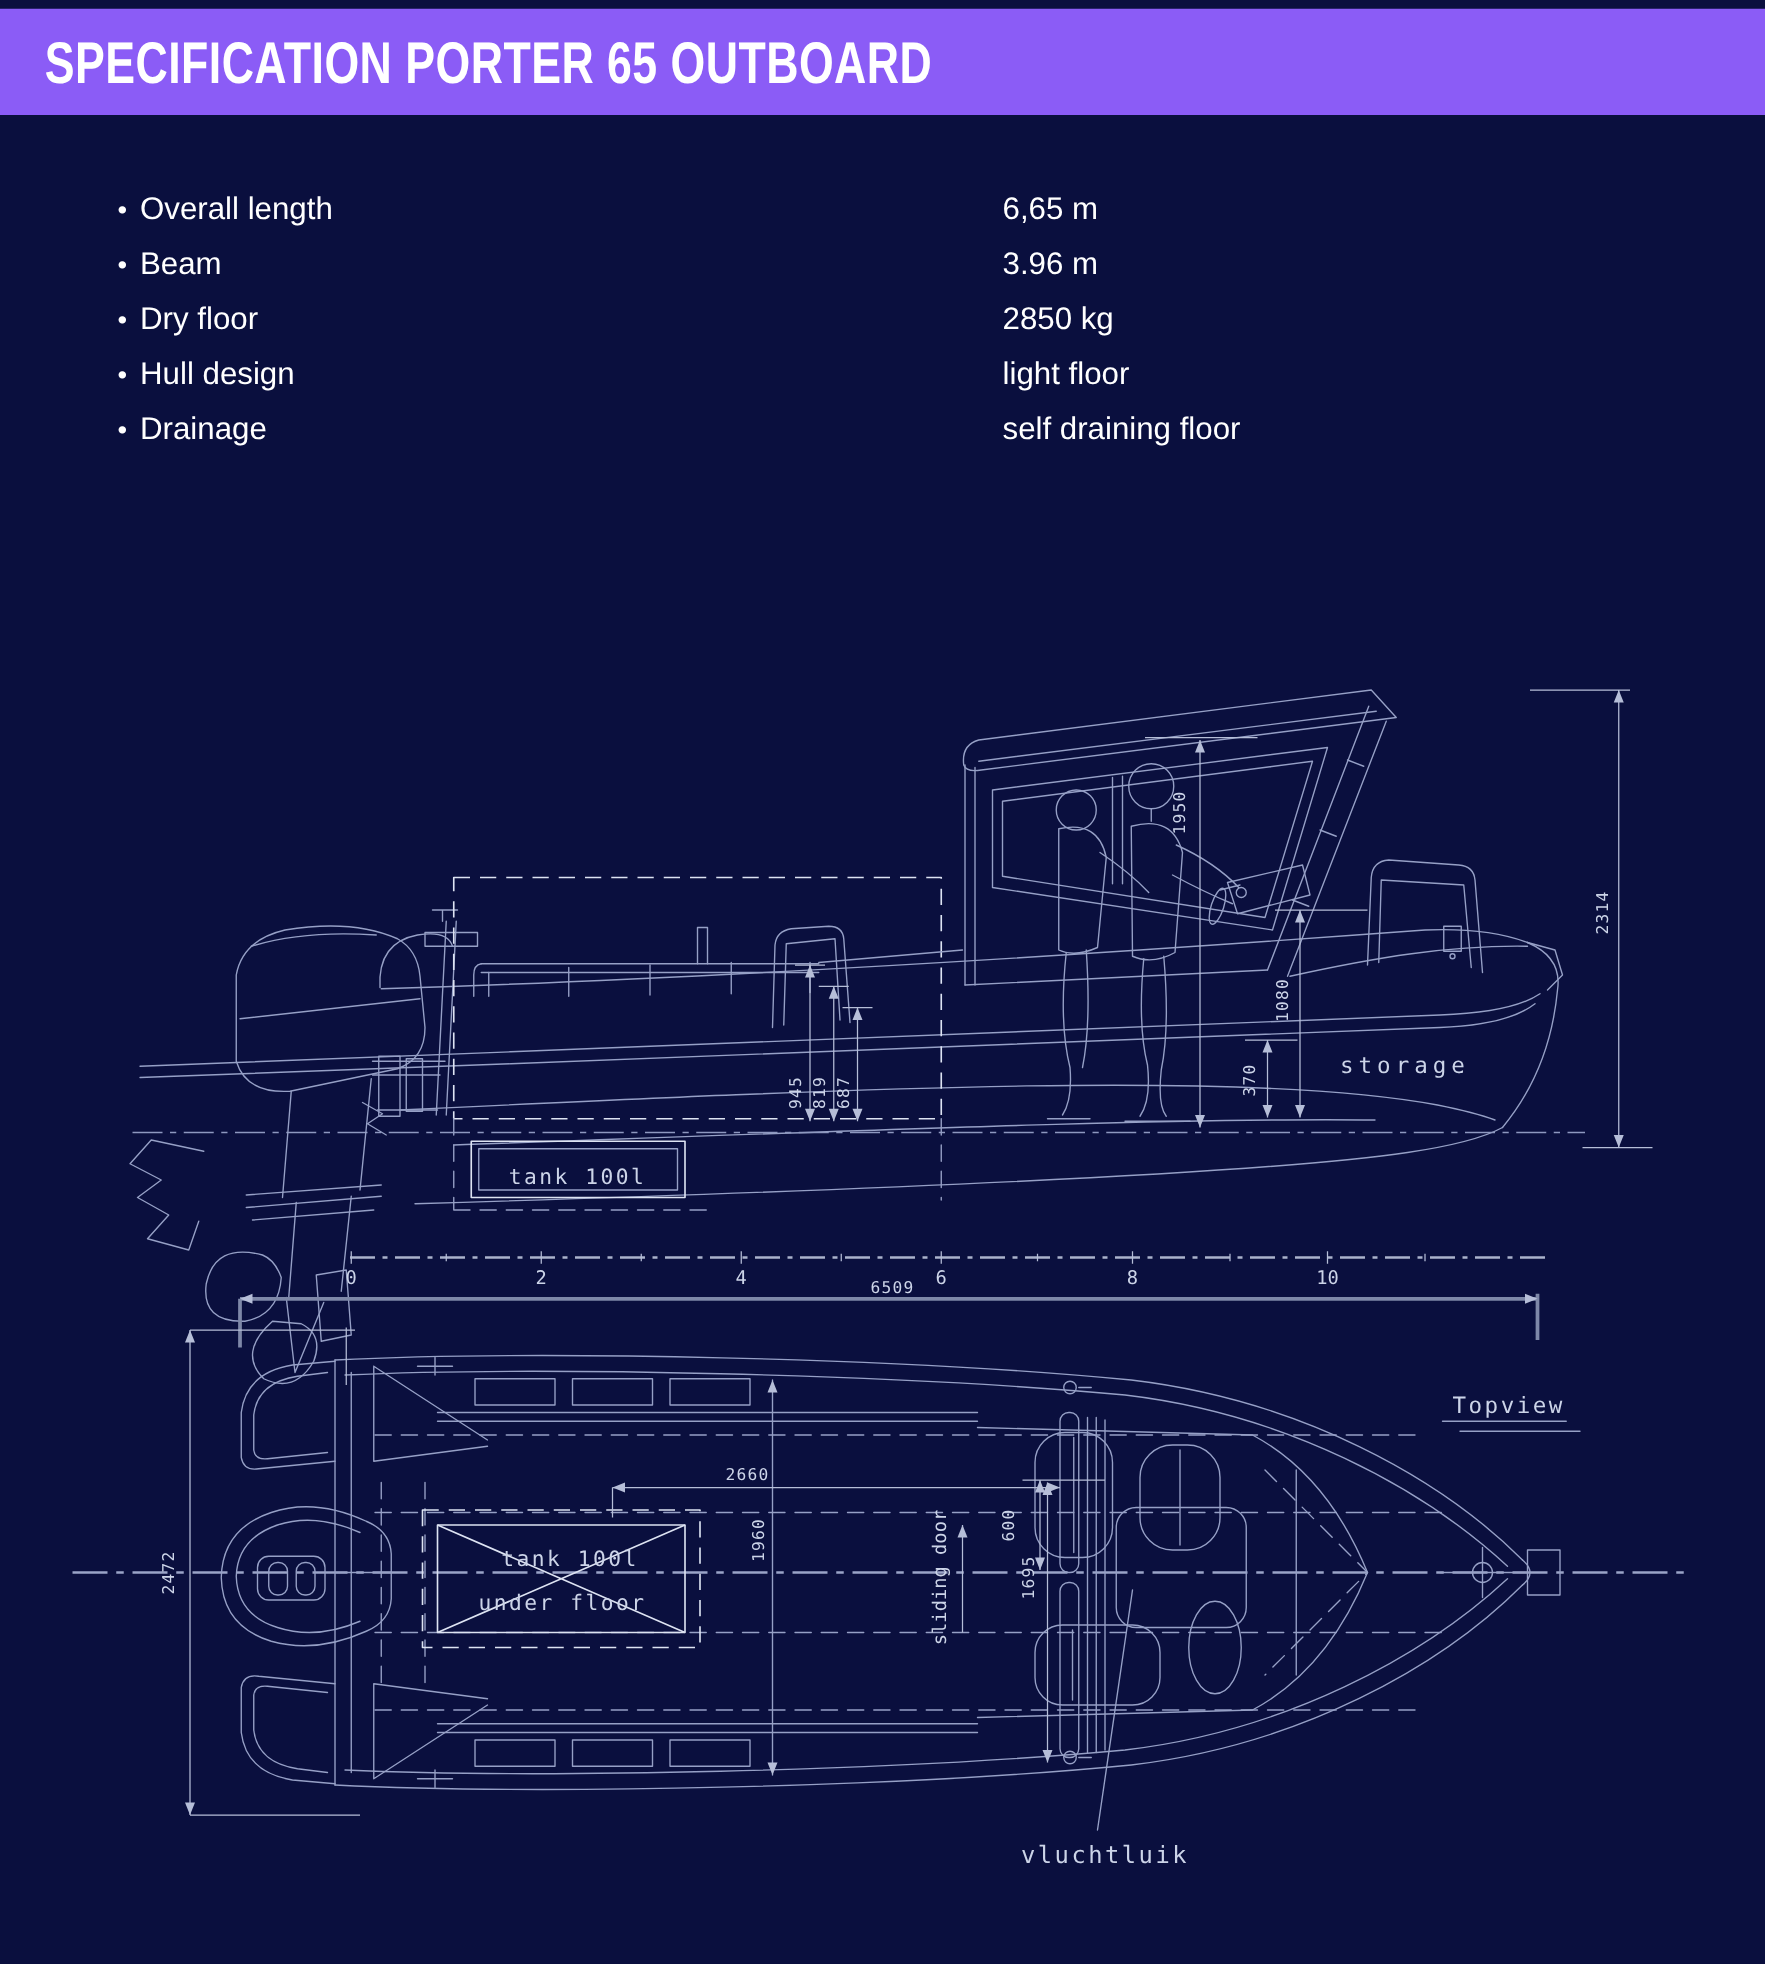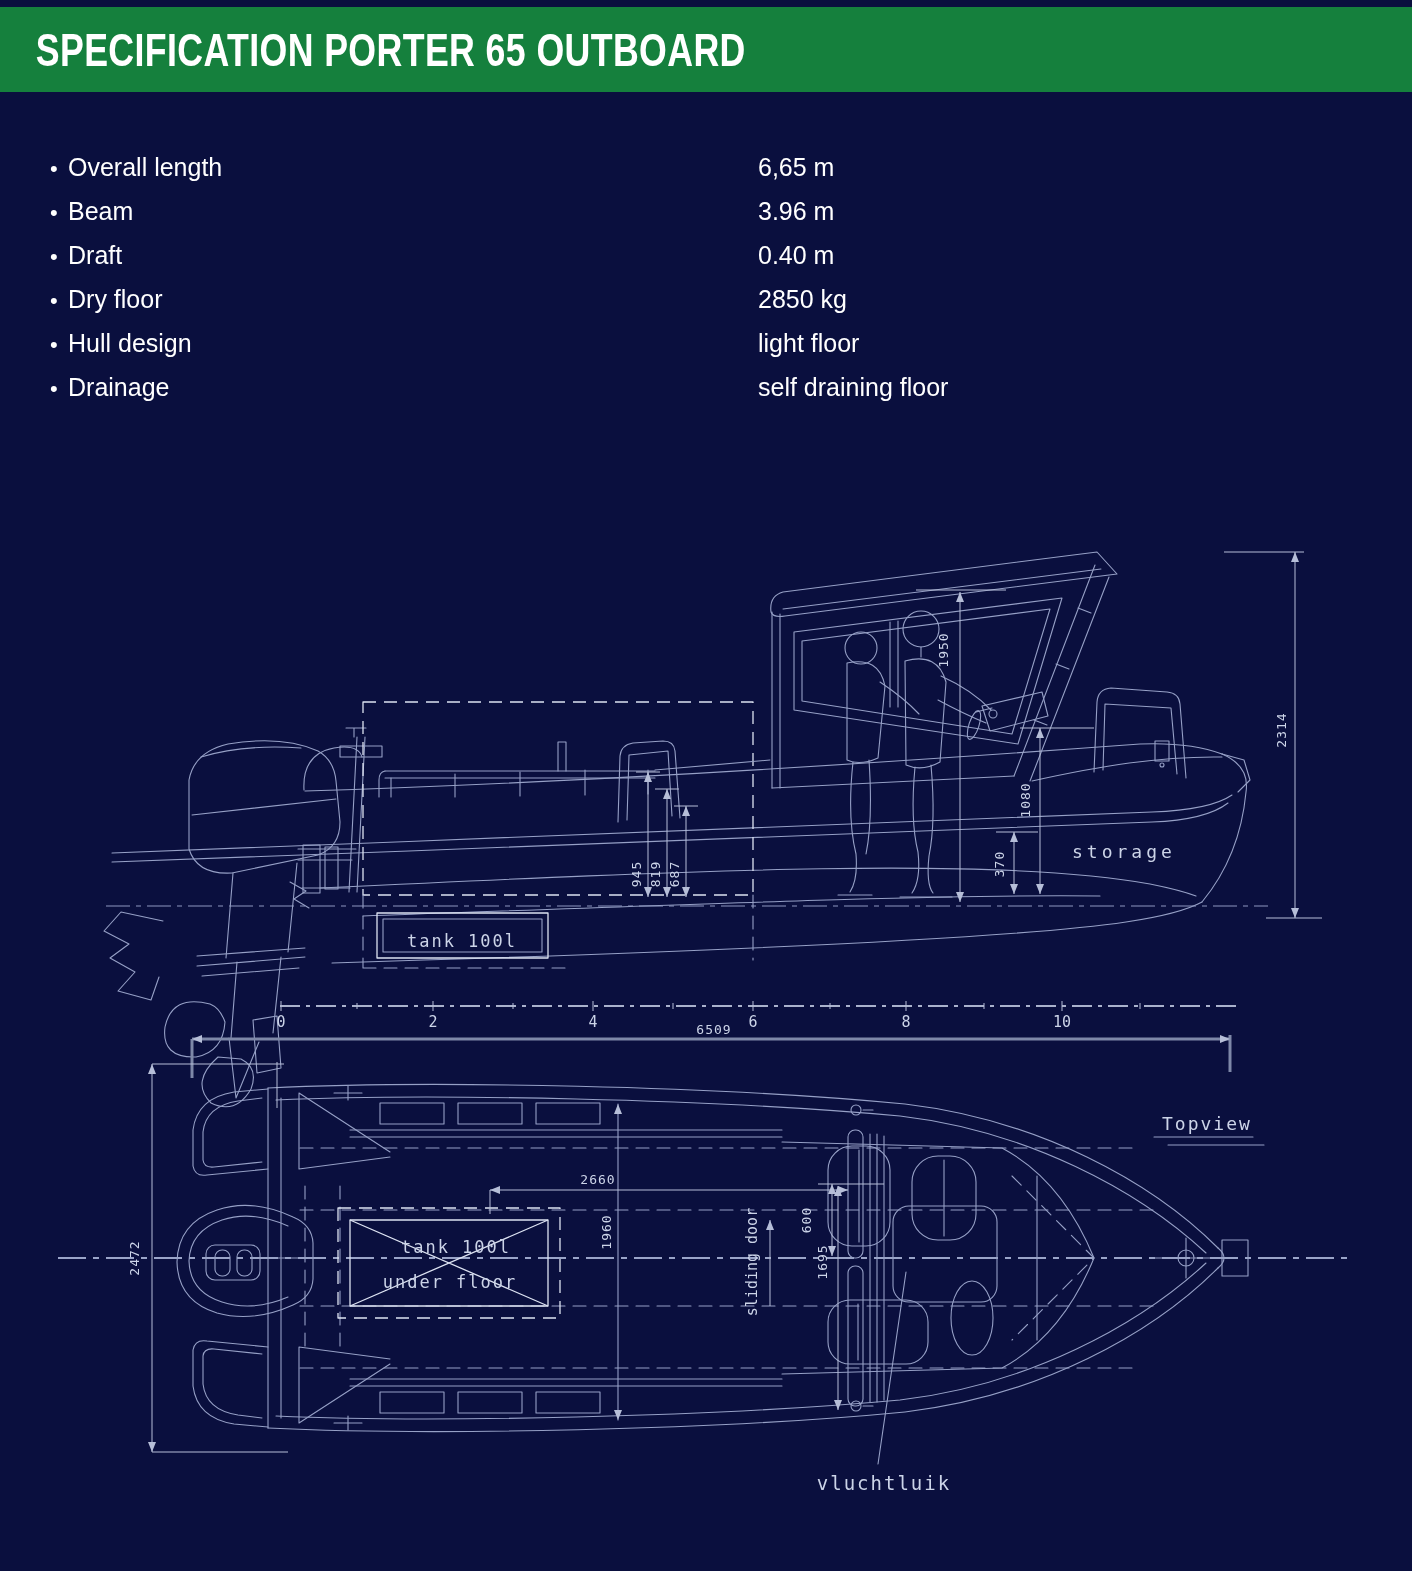--- a/index.html
+++ b/index.html
@@ -3,30 +3,30 @@
 <meta charset="utf-8">
 <style>
   html,body{margin:0;padding:0;}
   body{
     width:1412px;height:1571px;position:relative;overflow:hidden;
     background:#0a0f3e;
     font-family:"Liberation Sans", sans-serif;
   }
   .header{
     position:absolute;left:0;top:7px;width:1412px;height:85px;
-    background:#15803d;
+    background:#8b5cf6;
   }
   .title{
     margin:0;color:#ffffff;font-weight:bold;font-size:47px;
     line-height:85px;padding-left:47px;white-space:nowrap;
     transform:scaleX(0.76);transform-origin:left center;
     letter-spacing:0.5px;
   }
   .specs{position:absolute;left:50px;top:145px;width:1320px;}
-  .spec-row{position:relative;height:44px;color:#ffffff;font-size:25px;line-height:44px;}
+  .spec-row{position:relative;height:44px;color:#ffffff;font-size:25px;line-height:44px;margin-left:44px;}
   .spec-label{position:absolute;left:0;top:0;}
   .bullet{display:inline-block;width:18px;font-size:22px;}
   .spec-value{position:absolute;left:708px;top:0;}
   svg.bp{position:absolute;left:0;top:0;}
   svg .ln{stroke:#96a0c6;stroke-width:1.1;fill:none;stroke-linecap:round;stroke-linejoin:round}
   svg .lnb{stroke:#dde3f2;stroke-width:1.3;fill:none;stroke-linejoin:round}
   svg .dim{stroke:#b6bed8;stroke-width:1;fill:none}
   svg .d1{stroke-dasharray:13 8}
   svg .wl{stroke:#8e98c0;stroke-width:1.2;fill:none;stroke-dasharray:24 6 5 6}
   svg .scl{stroke:#aab2cc;stroke-width:2;fill:none;stroke-dasharray:20 6 4 6}
@@ -286,24 +286,20 @@
 <div class="specs">
   <div class="spec-row">
     <div class="spec-label"><span class="bullet">•</span><span>Overall length</span></div>
     <div class="spec-value">6,65 m</div>
   </div>
   <div class="spec-row">
     <div class="spec-label"><span class="bullet">•</span><span>Beam</span></div>
     <div class="spec-value">3.96 m</div>
   </div>
   <div class="spec-row">
-    <div class="spec-label"><span class="bullet">•</span><span>Draft</span></div>
-    <div class="spec-value">0.40 m</div>
-  </div>
-  <div class="spec-row">
     <div class="spec-label"><span class="bullet">•</span><span>Dry floor</span></div>
     <div class="spec-value">2850 kg</div>
   </div>
   <div class="spec-row">
     <div class="spec-label"><span class="bullet">•</span><span>Hull design</span></div>
     <div class="spec-value">light floor</div>
   </div>
   <div class="spec-row">
     <div class="spec-label"><span class="bullet">•</span><span>Drainage</span></div>
     <div class="spec-value">self draining floor</div>

